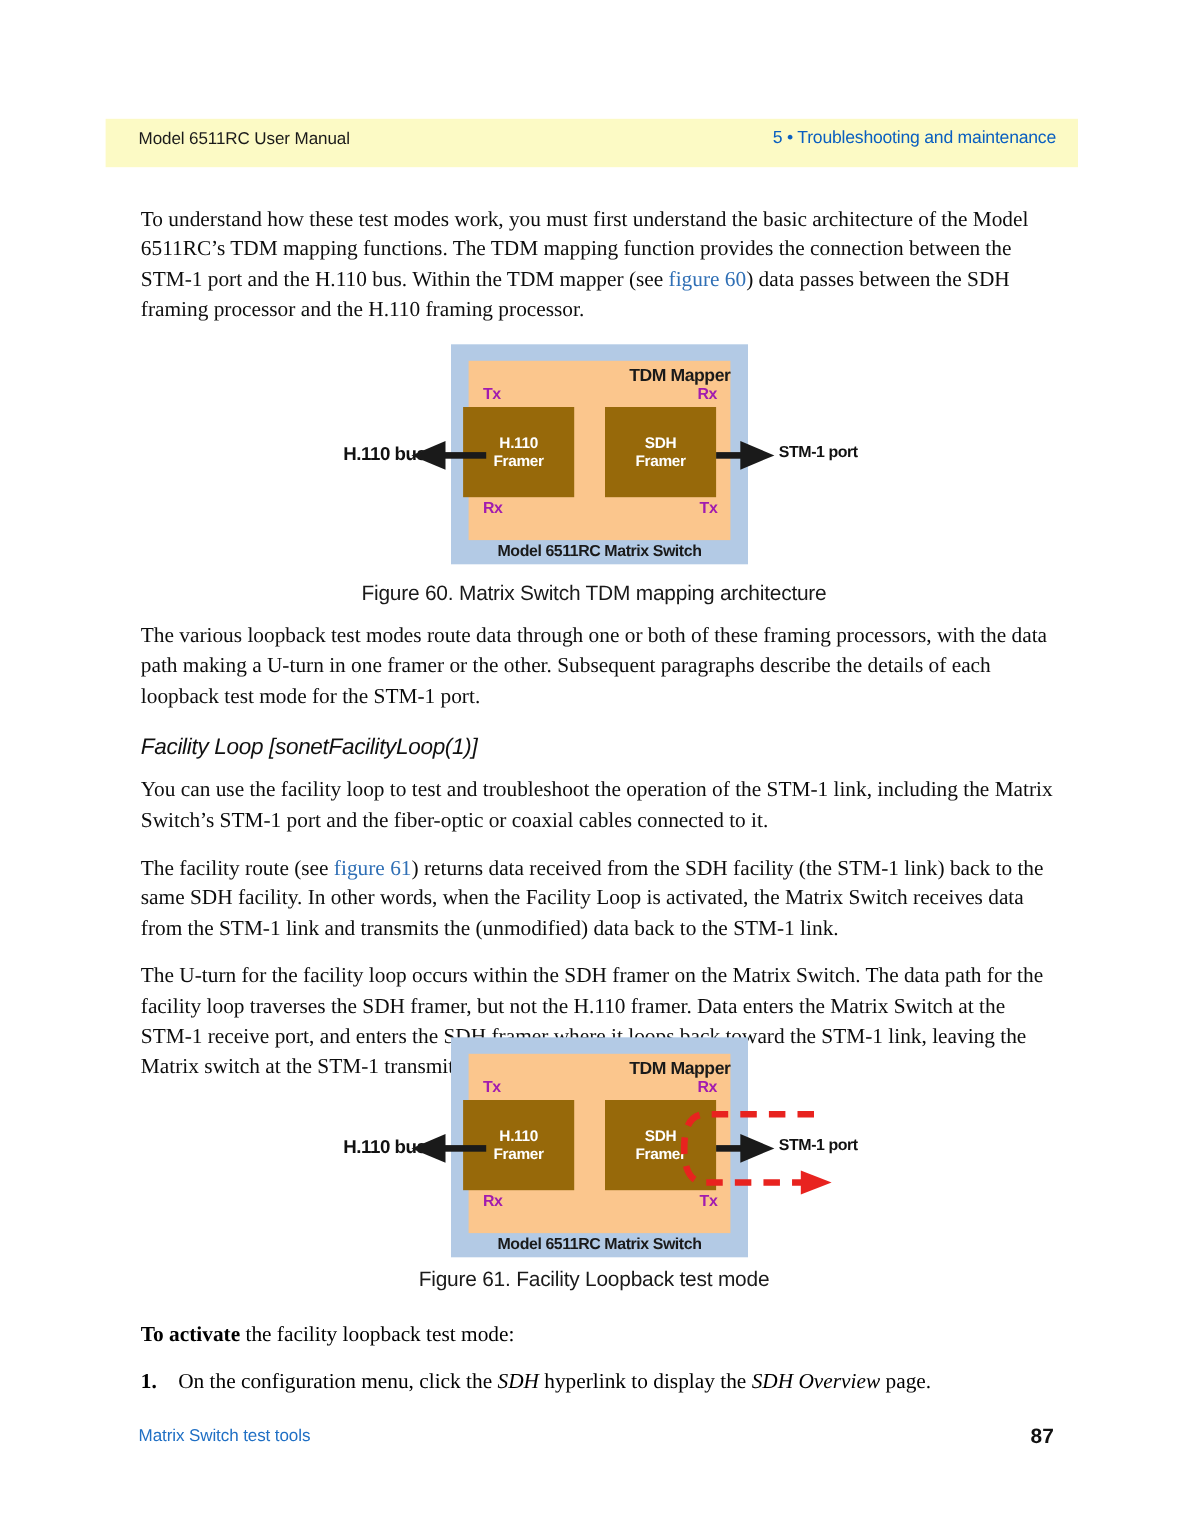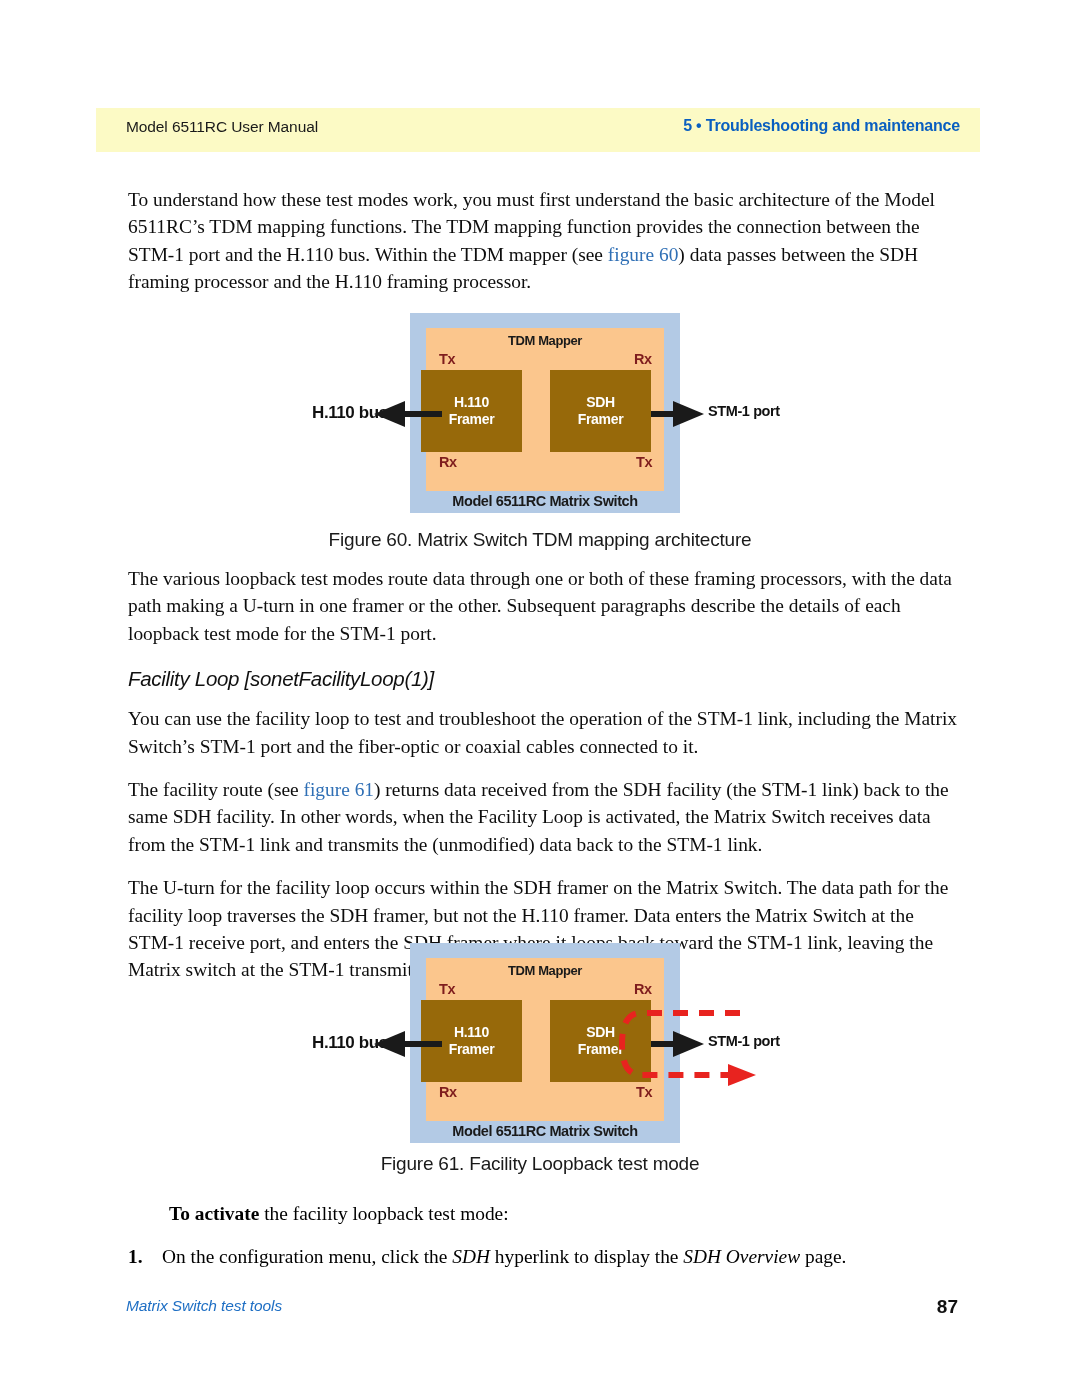--- a/index.html
+++ b/index.html
@@ -33,21 +33,21 @@
     font-size: 15.5px;
     letter-spacing: -0.1px;
     color: #1a1a1a;
   }
   .header-right {
     position: absolute;
     right: 120px;
     top: 117px;
     font-family: "Liberation Sans", "DejaVu Sans", sans-serif;
     font-size: 16px;
-    font-weight: bold;
+    font-weight: normal;
     color: #0a5fc0;
     letter-spacing: -0.2px;
     margin-left: 18px;
   }
 
   
   .content {
     position: absolute;
     left: 128px;
     top: 186px;
@@ -57,21 +57,21 @@
     margin: 0 0 16px 0;
     font-size: 19.4px;
     line-height: 27.4px;
     text-align: left;
     color: #0d0d0d;
   }
   .link {
     color: #2f6fb5;
   }
   .ital { font-style: italic; }
-  .bold { font-weight: bold; margin-left: 41px; }
+  .bold { font-weight: bold; }
 
   h2.section-heading {
     margin: 0 0 14px 0;
     font-family: "Liberation Sans", "DejaVu Sans", sans-serif;
     font-style: italic;
     font-weight: normal;
     font-size: 20.5px;
     letter-spacing: -0.3px;
     color: #111111;
   }
@@ -113,23 +113,23 @@
     top: 15px;
     width: 238px;
     height: 163px;
     background: #fbc68d;
   }
   .tdm-title {
     position: absolute;
     left: 116px;
     top: 20px;
     width: 238px;
-    text-align: center;
-    font-family: "Liberation Sans", "DejaVu Sans", sans-serif;
-    font-size: 13px;
+    text-align: right;
+    font-family: "Liberation Sans", "DejaVu Sans", sans-serif;
+    font-size: 16px;
     font-weight: bold;
     letter-spacing: -0.4px;
     color: #1a1a1a;
   }
   .outer-title {
     position: absolute;
     left: 100px;
     top: 180px;
     width: 270px;
     text-align: center;
@@ -158,21 +158,21 @@
   }
   .framer-left { left: 111px; }
   .framer-right { left: 240px; }
 
   .corner-label {
     position: absolute;
     font-family: "Liberation Sans", "DejaVu Sans", sans-serif;
     font-weight: bold;
     font-size: 14.5px;
     letter-spacing: -0.4px;
-    color: #7f1d1d;
+    color: #a21caf;
   }
   .lbl-tx-tl { left: 129px; top: 38px; }
   .lbl-rx-tr { left: 324px; top: 38px; }
   .lbl-rx-bl { left: 129px; top: 141px; }
   .lbl-tx-br { left: 326px; top: 141px; }
 
   .bus-label {
     position: absolute;
     left: 2px;
     top: 90px;
@@ -221,21 +221,20 @@
 
   
   .footer-left {
     position: absolute;
     left: 126px;
     bottom: 82px;
     font-family: "Liberation Sans", "DejaVu Sans", sans-serif;
     font-size: 15.5px;
     color: #1f6fc4;
     letter-spacing: -0.1px;
-    font-style: italic;
   }
   .footer-page {
     position: absolute;
     right: 122px;
     bottom: 79px;
     font-family: "Liberation Sans", "DejaVu Sans", sans-serif;
     font-size: 19px;
     font-weight: bold;
     color: #111111;
   }

